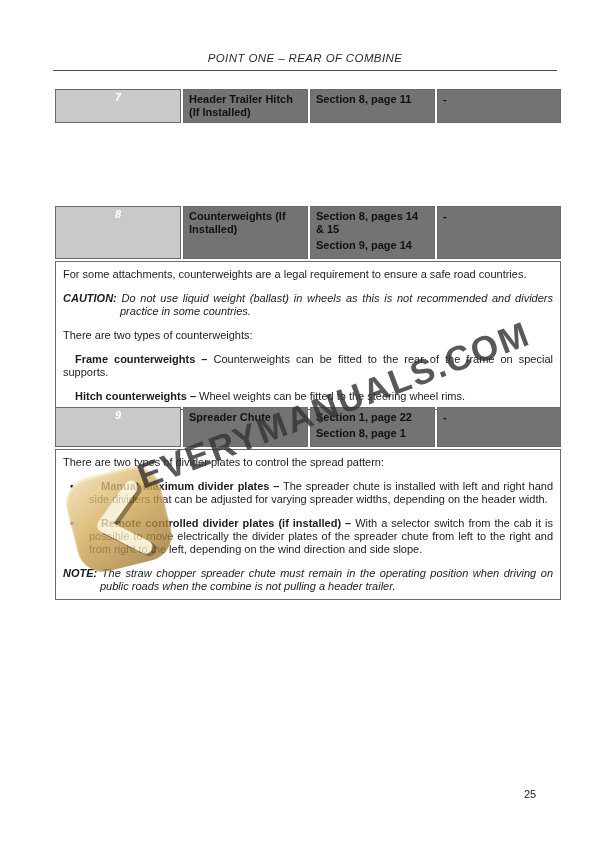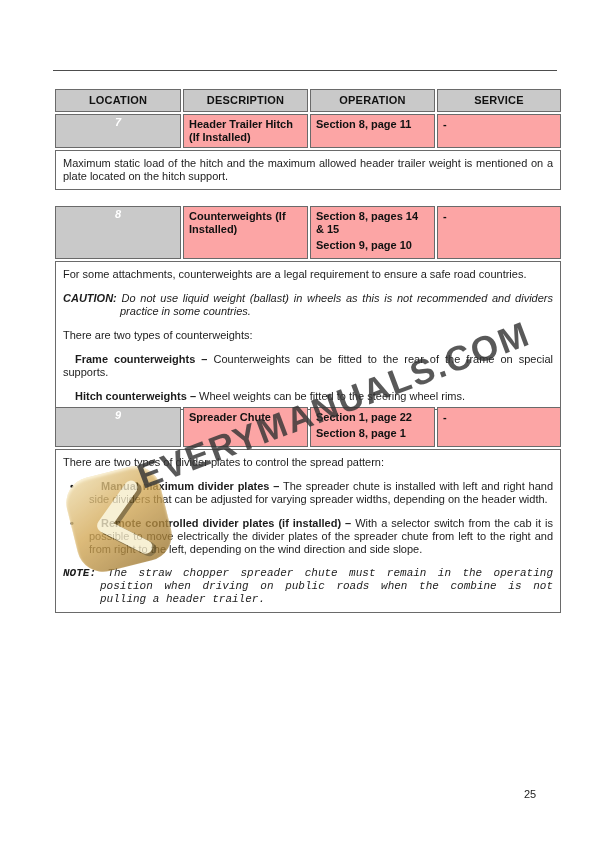--- a/index.html
+++ b/index.html
@@ -22,30 +22,30 @@
   .t1 { top:87px; } .t2 { top:204px; } .t3 { top:405px; }
   table.tbl td { border:1px solid #6a6a6a; vertical-align:top; font-size:11px; line-height:13px; }
   td.hd {
     background:#c9c9c9; text-align:center; font-weight:bold; letter-spacing:0.2px;
     padding:4px 2px; color:#111;
   }
   td.loc {
     background:#c9c9c9; text-align:center; vertical-align:middle;
     color:#ffffff; font-size:27px; font-weight:bold; font-style:italic; line-height:28px; padding:1px 0;
   }
-  td.cell { background:#fca5a5; font-weight:bold; padding:3px 5px; color:#111; }
+  td.cell { background:#737373; font-weight:bold; padding:3px 5px; color:#111; }
   td.cell p { margin:0 0 3px 0; }
   td.body { background:#ffffff; padding:6px 7px; }
   td.body p { margin:0 0 11px 0; text-align:justify; }
   td.body p:last-child { margin-bottom:0; }
   .b { font-weight:bold;margin-left:12px; }
   .it { font-style:italic; }
   .bi { font-weight:bold; font-style:italic; }
   p.hang-caution { padding-left:57px; text-indent:-57px; }
-  p.hang-note { padding-left:37px; text-indent:-37px;font-family:Liberation Mono, monospace; }
+  p.hang-note { padding-left:37px; text-indent:-37px; }
   .bullet { position:relative; padding-left:26px; }
   .bullet::before { content:"\2022"; position:absolute; left:7px; top:0; font-weight:bold; }
 
   
   .wm-text {
     position:absolute; left:132px; top:459px;
     font-size:35px; font-weight:bold; letter-spacing:2px; white-space:nowrap;
     color:rgba(52,52,52,0.82);
     transform:rotate(-20.5deg); transform-origin:0 0;
     z-index:5; pointer-events:none;
@@ -61,66 +61,56 @@
   .wm-logo svg { width:100%; height:100%; display:block; }
 
   
   .page-number { position:absolute; top:788px; left:503px; width:54px; text-align:center; font-size:11px; color:#222; }
 </style>
 </head>
 <body>
 
 <div class="page">
 
+  <div class="doc-title">POINT ONE – REAR OF COMBINE</div>
   <div class="title-rule"></div>
 
   <table class="tbl t1">
     <colgroup>
         <col style="width:126px">
         <col style="width:125px">
         <col style="width:125px">
         <col style="width:124px">
       </colgroup>
     <tbody>
-        <tr>
-      <td class="hd">LOCATION</td>
-      <td class="hd">DESCRIPTION</td>
-      <td class="hd">OPERATION</td>
-      <td class="hd">SERVICE</td>
-    </tr>
     <tr>
       <td class="loc">7</td>
       <td class="cell">Header Trailer Hitch (If Installed)</td>
       <td class="cell">
             <p>Section 8, page 11</p>
           </td>
       <td class="cell">-</td>
-    </tr>
-    <tr>
-      <td class="body" colspan="4">
-        <p>Maximum static load of the hitch and the maximum allowed header trailer weight is mentioned on a plate located on the hitch support.</p>
-      </td>
     </tr>
   </tbody>
     </table>
 
   <table class="tbl t2">
     <colgroup>
         <col style="width:126px">
         <col style="width:125px">
         <col style="width:125px">
         <col style="width:124px">
       </colgroup>
     <tbody>
         <tr>
       <td class="loc">8</td>
       <td class="cell">Counterweights (If Installed)</td>
       <td class="cell">
         <p>Section 8, pages 14 &amp; 15</p>
-        <p>Section 9, page 10</p>
+        <p>Section 9, page 14</p>
       </td>
       <td class="cell">-</td>
     </tr>
     <tr>
       <td class="body" colspan="4">
         <p>For some attachments, counterweights are a legal requirement to ensure a safe road countries.</p>
         <p class="it hang-caution"><span class="bi">CAUTION:</span> <span>Do not use liquid weight (ballast) in wheels as this is not recommended and dividers practice in some countries.</span></p>
         <p>There are two types of counterweights:</p>
         <p><span class="b">Frame counterweights –</span> <span>Counterweights can be fitted to the rear of the frame on special supports.</span></p>
         <p><span class="b">Hitch counterweights –</span> <span>Wheel weights can be fitted to the steering wheel rims.</span></p>

